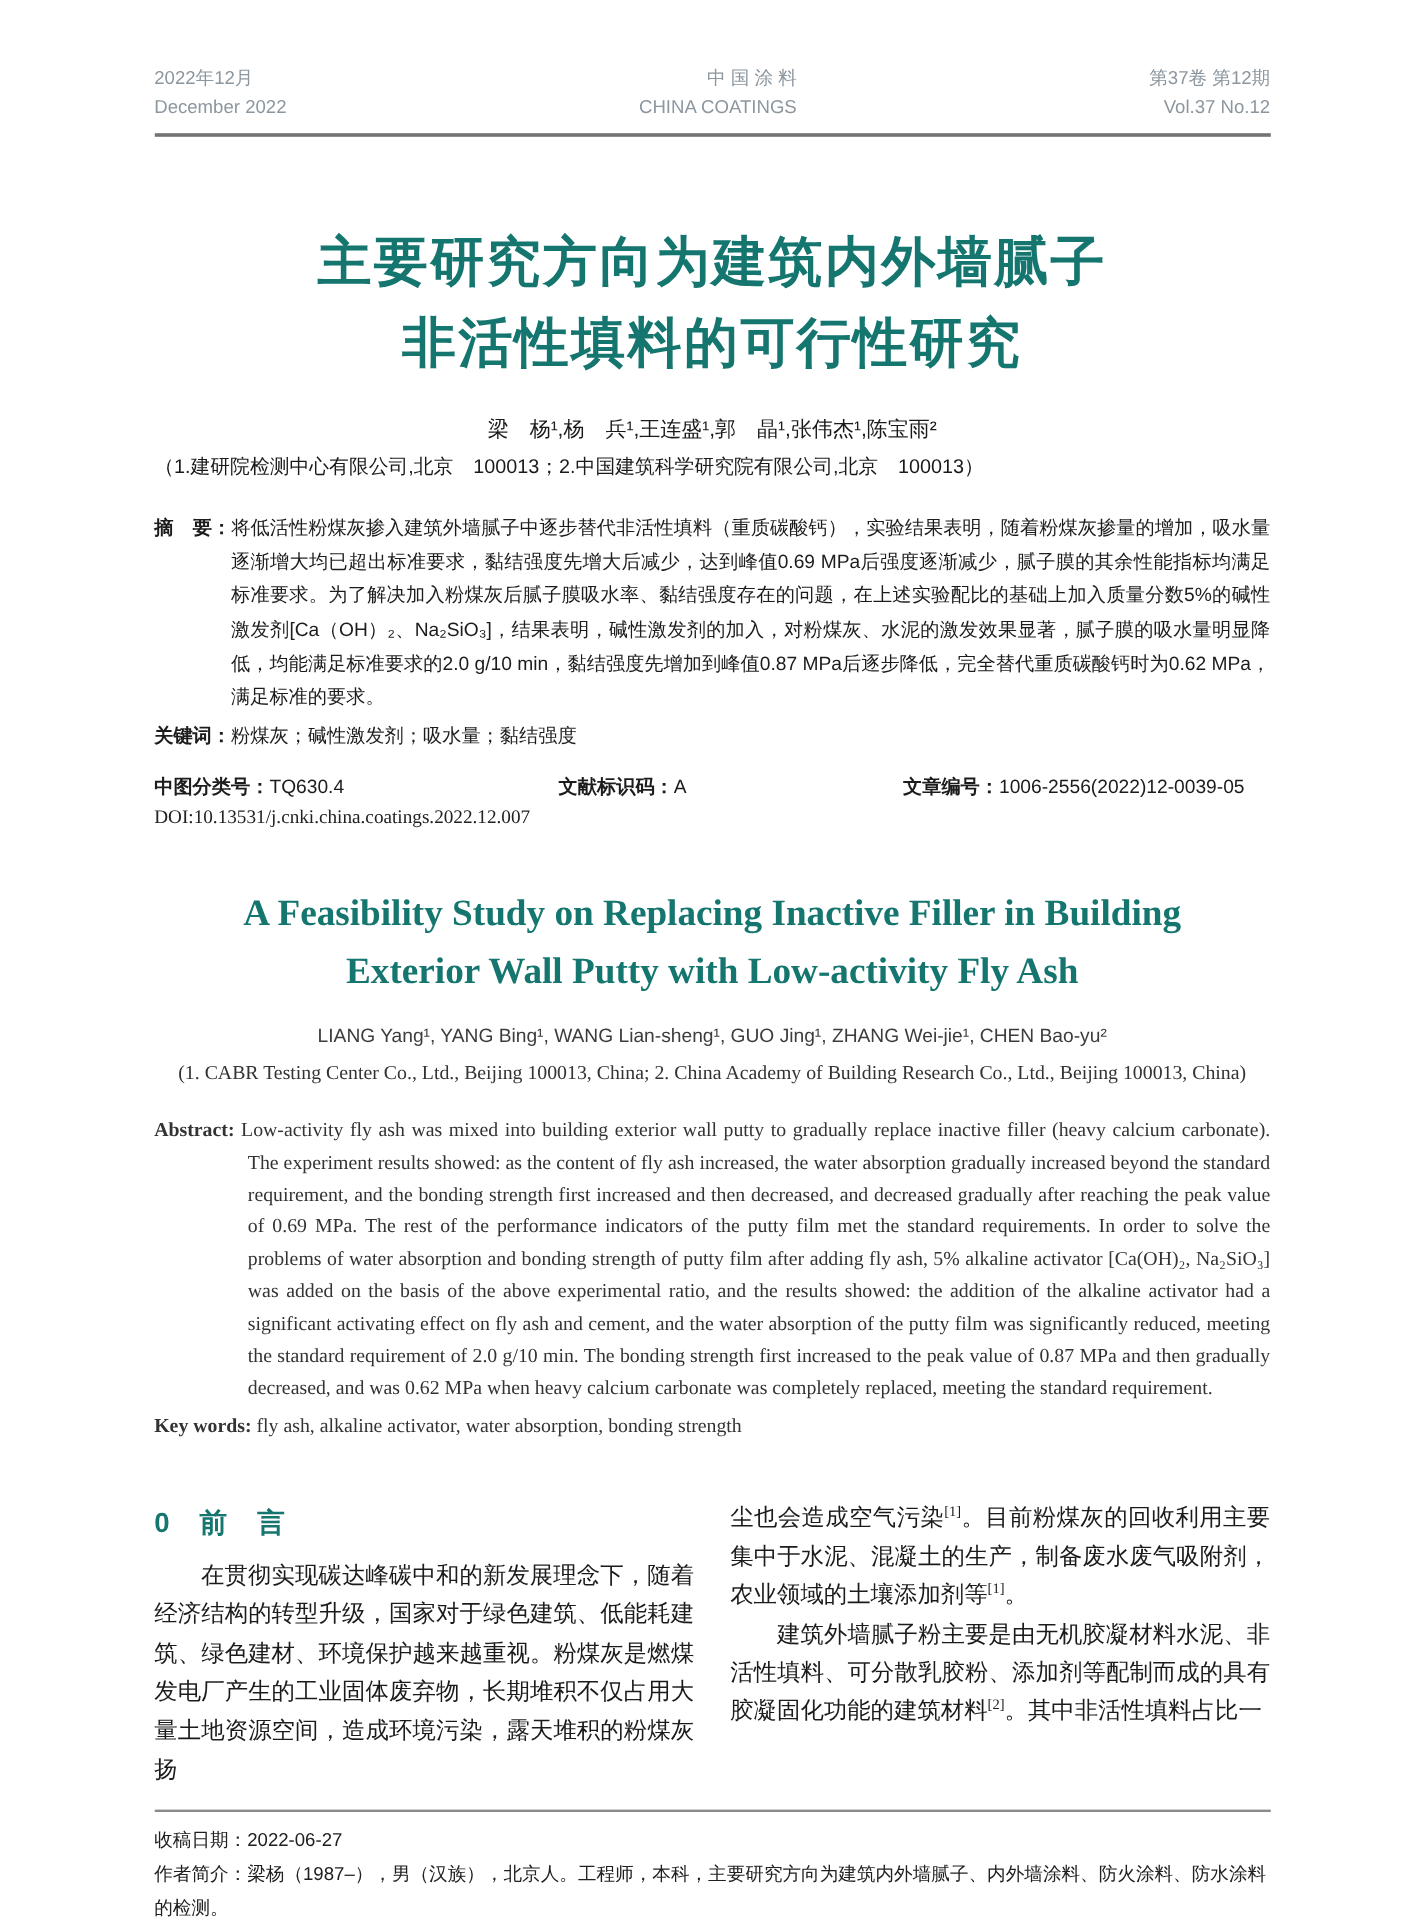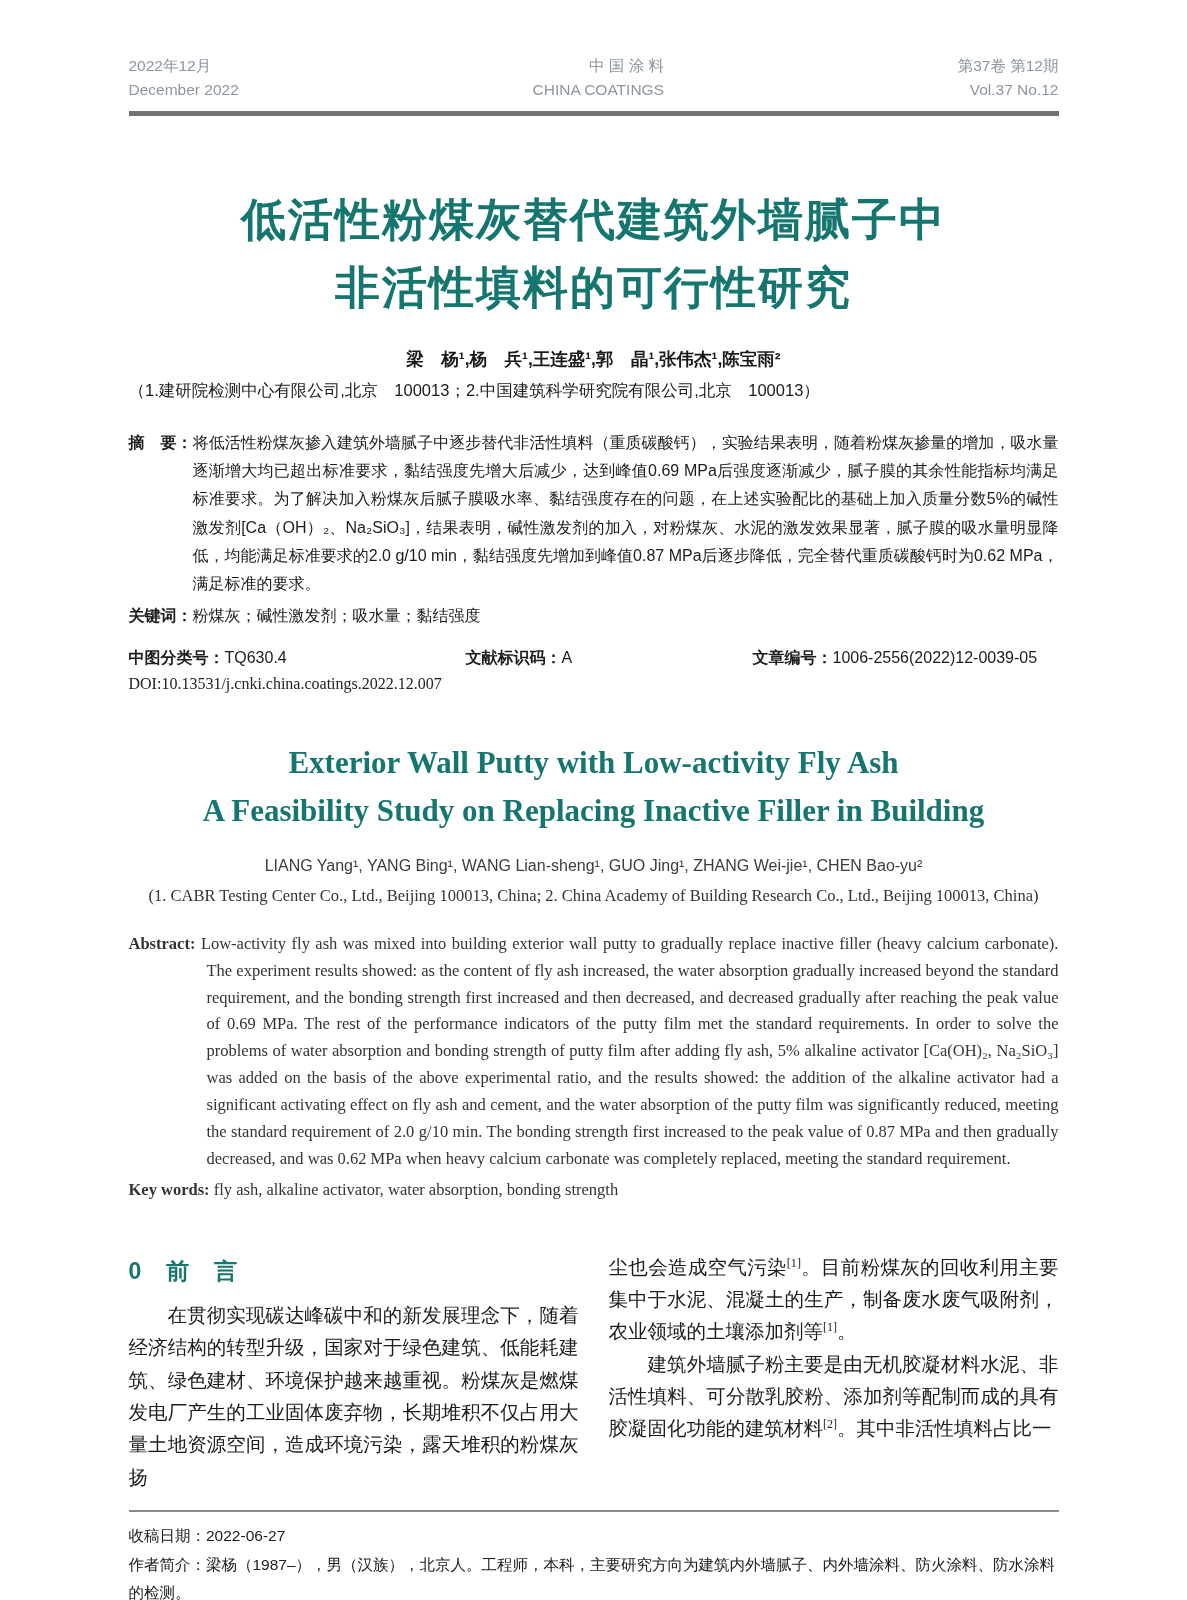--- a/index.html
+++ b/index.html
@@ -5,29 +5,29 @@
   html,body{margin:0;padding:0;background:#fff;}
   body{
     width:1187px;height:1600px;overflow:hidden;position:relative;
     font-family:"Liberation Sans","DejaVu Sans",sans-serif;
     -webkit-font-smoothing:antialiased;
   }
   .content{width:930px;margin:0 auto;position:relative;}
 
   
   .hdr{display:flex;justify-content:space-between;align-items:flex-end;
-       padding-top:54px;padding-bottom:9px;border-bottom:5px solid #737373;
+       padding-top:54px;padding-bottom:9px;border-bottom:3px solid #737373;
        color:#8c969f;font-size:15.5px;line-height:1.55;}
   .hdr .c{text-align:right;}
   .hdr .r{text-align:right;}
 
   
   .title-cn{margin:70px 0 0;text-align:center;color:#15756f;font-weight:bold;
             font-size:45px;line-height:1.5;letter-spacing:2px;}
-  .authors-cn{margin-top:26px;text-align:center;font-weight:bold;font-size:17.5px;color:#1a1a1a;}
+  .authors-cn{margin-top:26px;text-align:center;font-weight:normal;font-size:17.5px;color:#1a1a1a;}
   .affil-cn{margin-top:9px;text-align:left;font-size:16.5px;color:#1a1a1a;}
 
   
   .abs-cn{margin-top:27px;font-size:16px;line-height:1.76;color:#1c1c1c;
           text-align:justify;padding-left:64px;text-indent:-64px;}
   .kw-cn{margin-top:4px;font-size:16px;line-height:1.76;color:#1c1c1c;
          padding-left:64px;text-indent:-64px;}
   .lbl{font-weight:bold;}
 
   .meta-row{display:flex;margin-top:18px;font-size:16px;color:#1c1c1c;}
@@ -81,42 +81,42 @@
       <div>中 国 涂 料</div>
       <div>CHINA COATINGS</div>
     </div>
     <div class="r">
       <div>第37卷 第12期</div>
       <div>Vol.37  No.12</div>
     </div>
   </div>
 
   <h1 class="title-cn">
-    <div>低活性粉煤灰替代建筑外墙腻子中</div>
+    <div>主要研究方向为建筑内外墙腻子</div>
     <div>非活性填料的可行性研究</div>
   </h1>
 
   <div class="authors-cn">梁　杨¹,杨　兵¹,王连盛¹,郭　晶¹,张伟杰¹,陈宝雨²</div>
   <div class="affil-cn">（1.建研院检测中心有限公司,北京　100013；2.中国建筑科学研究院有限公司,北京　100013）</div>
 
   <div class="abs-cn"><span class="lbl">摘　要：</span><span>将低活性粉煤灰掺入建筑外墙腻子中逐步替代非活性填料（重质碳酸钙），实验结果表明，随着粉煤灰掺量的增加，吸水量逐渐增大均已超出标准要求，黏结强度先增大后减少，达到峰值0.69 MPa后强度逐渐减少，腻子膜的其余性能指标均满足标准要求。为了解决加入粉煤灰后腻子膜吸水率、黏结强度存在的问题，在上述实验配比的基础上加入质量分数5%的碱性激发剂[Ca（OH）₂、Na₂SiO₃]，结果表明，碱性激发剂的加入，对粉煤灰、水泥的激发效果显著，腻子膜的吸水量明显降低，均能满足标准要求的2.0 g/10 min，黏结强度先增加到峰值0.87 MPa后逐步降低，完全替代重质碳酸钙时为0.62 MPa，满足标准的要求。</span></div>
 
   <div class="kw-cn"><span class="lbl">关键词：</span><span>粉煤灰；碱性激发剂；吸水量；黏结强度</span></div>
 
   <div class="meta-row">
     <div class="m1"><span class="lbl">中图分类号：</span><span>TQ630.4</span></div>
     <div class="m2"><span class="lbl">文献标识码：</span><span>A</span></div>
     <div class="m3"><span class="lbl">文章编号：</span><span>1006-2556(2022)12-0039-05</span></div>
   </div>
 
   <div class="doi">DOI:10.13531/j.cnki.china.coatings.2022.12.007</div>
 
   <h2 class="title-en">
+    <div>A Feasibility Study on Replacing Inactive Filler in Building</div>
     <div>Exterior Wall Putty with Low-activity Fly Ash</div>
-    <div>A Feasibility Study on Replacing Inactive Filler in Building</div>
   </h2>
 
   <div class="authors-en">LIANG Yang¹, YANG Bing¹, WANG Lian-sheng¹, GUO Jing¹, ZHANG Wei-jie¹, CHEN Bao-yu²</div>
   <div class="affil-en">(1. CABR Testing Center Co., Ltd., Beijing 100013, China; 2. China Academy of Building Research Co., Ltd., Beijing 100013, China)</div>
 
   <div class="abs-en"><span class="lbl">Abstract:</span> <span>Low-activity fly ash was mixed into building exterior wall putty to gradually replace inactive filler (heavy calcium carbonate). The experiment results showed: as the content of fly ash increased, the water absorption gradually increased beyond the standard requirement, and the bonding strength first increased and then decreased, and decreased gradually after reaching the peak value of 0.69 MPa. The rest of the performance indicators of the putty film met the standard requirements. In order to solve the problems of water absorption and bonding strength of putty film after adding fly ash, 5% alkaline activator [Ca(OH)₂, Na₂SiO₃] was added on the basis of the above experimental ratio, and the results showed: the addition of the alkaline activator had a significant activating effect on fly ash and cement, and the water absorption of the putty film was significantly reduced, meeting the standard requirement of 2.0 g/10 min. The bonding strength first increased to the peak value of 0.87 MPa and then gradually decreased, and was 0.62 MPa when heavy calcium carbonate was completely replaced, meeting the standard requirement.</span></div>
 
   <div class="kw-en"><span class="lbl">Key words:</span> <span>fly ash, alkaline activator, water absorption, bonding strength</span></div>
 
   <div class="columns">

